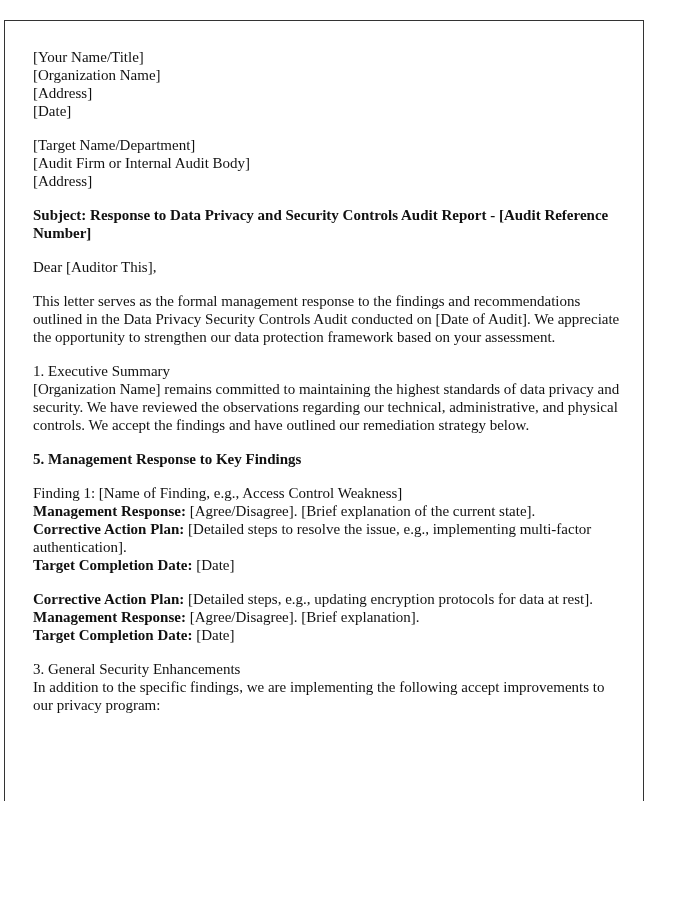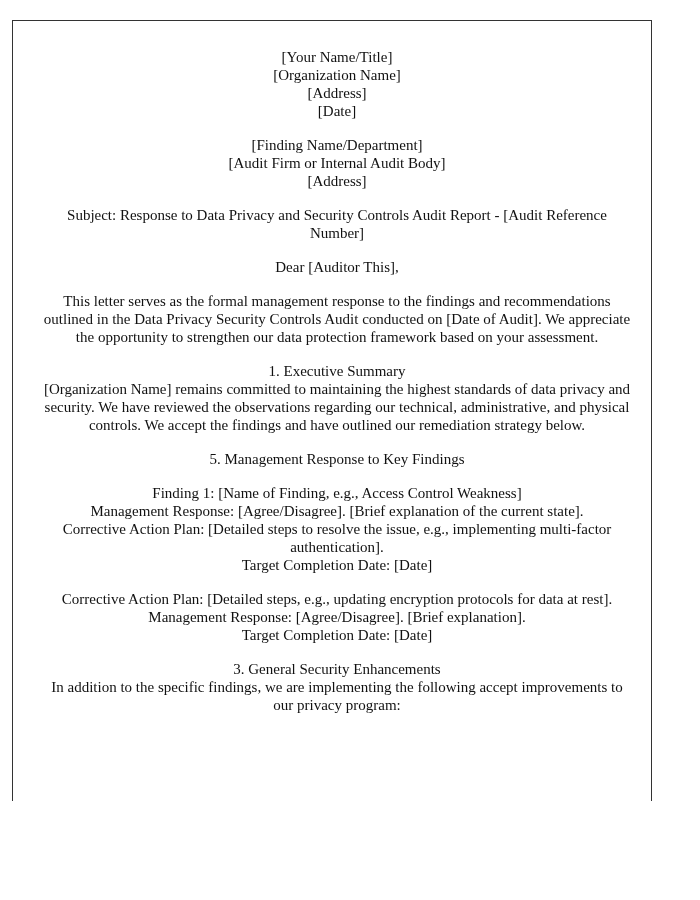--- a/index.html
+++ b/index.html
@@ -10,60 +10,59 @@
     body {
       width: 700px;
       height: 900px;
       position: relative;
       overflow: hidden;
       font-family: "Liberation Serif", "DejaVu Serif", serif;
       color: #111111;
     }
     .page {
       position: absolute;
-      left: 12px;
+      left: 4px;
       top: 20px;
       width: 640px;
       height: 781px;
       border-top: 1px solid #333333;
       border-left: 1px solid #333333;
       border-right: 1px solid #333333;
       overflow: hidden;
       box-sizing: border-box;
-      text-align: center;
     }
     .content {
       position: absolute;
       left: 28px;
       top: 27px;
       width: 592px;
       font-size: 15px;
       line-height: 18px;
     }
     .block { margin: 0 0 16px 0; }
     .line { display: block; }
-    .bold { font-weight: normal; }
+    .bold { font-weight: bold; }
     .para { margin: 0 0 16px 0; }
     .heading { font-weight: normal; display: block; }
   </style>
 </head>
 <body>
 
 <div class="page">
   <div class="content">
 
     <div class="block">
       <span class="line">[Your Name/Title]</span>
       <span class="line">[Organization Name]</span>
       <span class="line">[Address]</span>
       <span class="line">[Date]</span>
     </div>
 
     <div class="block">
-      <span class="line">[Finding Name/Department]</span>
+      <span class="line">[Target Name/Department]</span>
       <span class="line">[Audit Firm or Internal Audit Body]</span>
       <span class="line">[Address]</span>
     </div>
 
     <p class="para bold">Subject: Response to Data Privacy and Security Controls Audit Report - [Audit Reference Number]</p>
 
     <p class="para">Dear [Auditor This],</p>
 
     <p class="para">This letter serves as the formal management response to the findings and recommendations outlined in the Data Privacy Security Controls Audit conducted on [Date of Audit]. We appreciate the opportunity to strengthen our data protection framework based on your assessment.</p>
 

